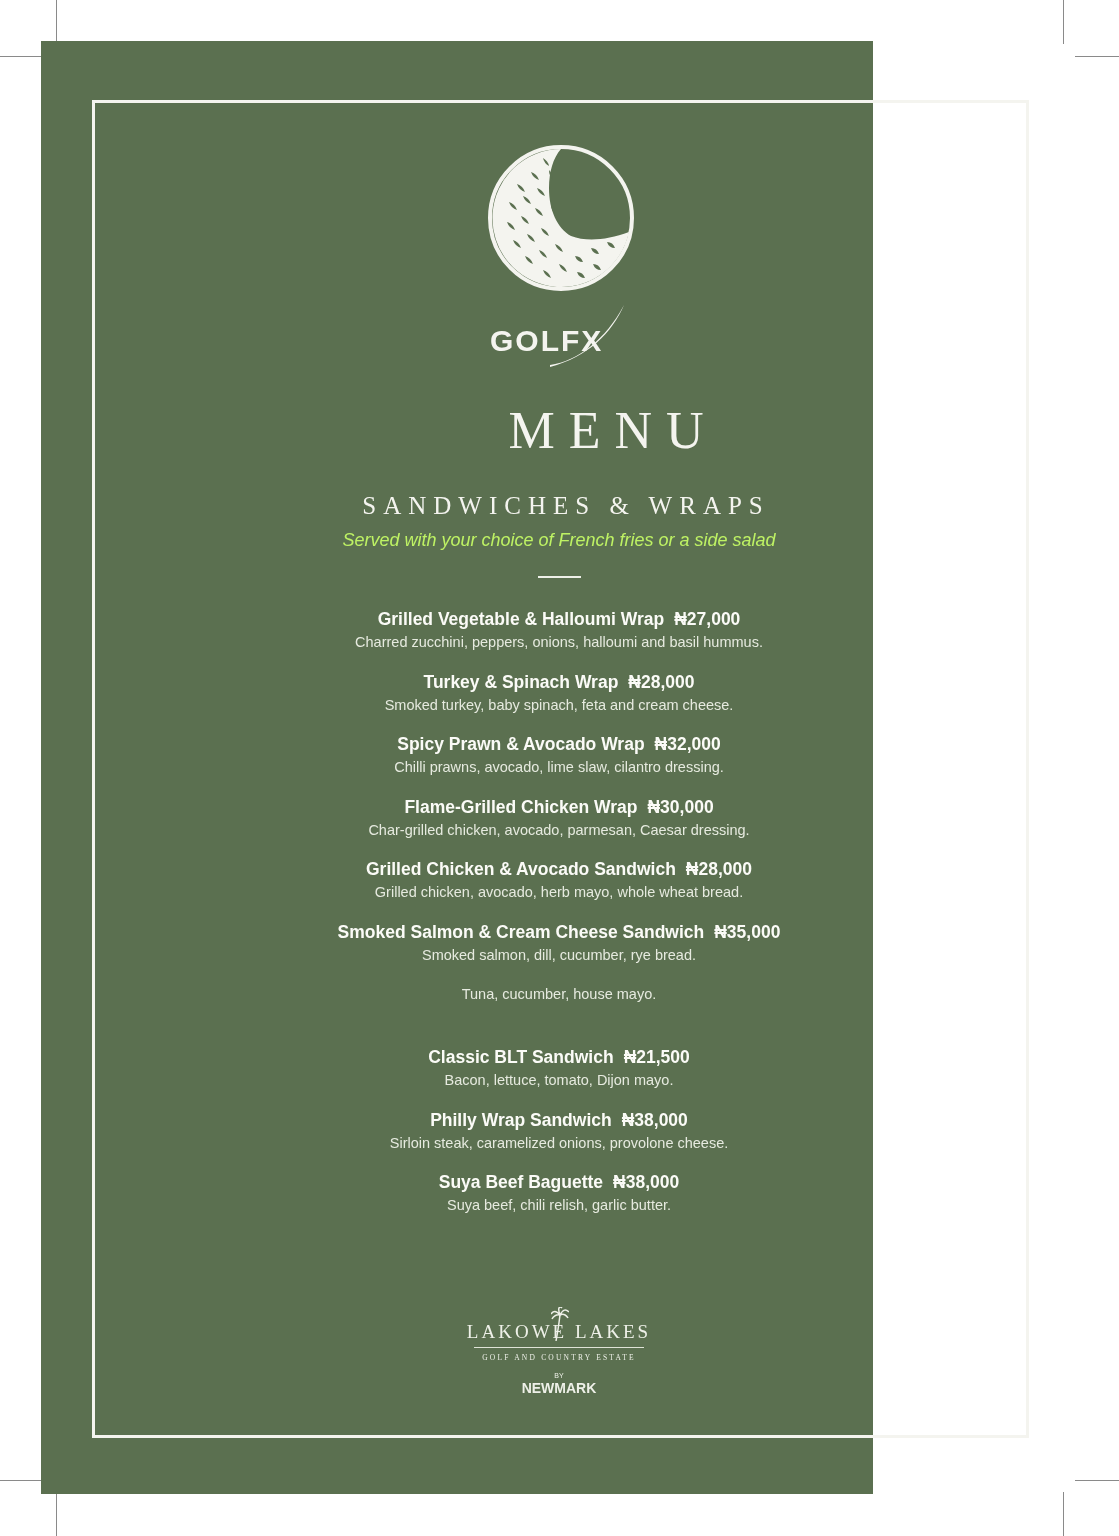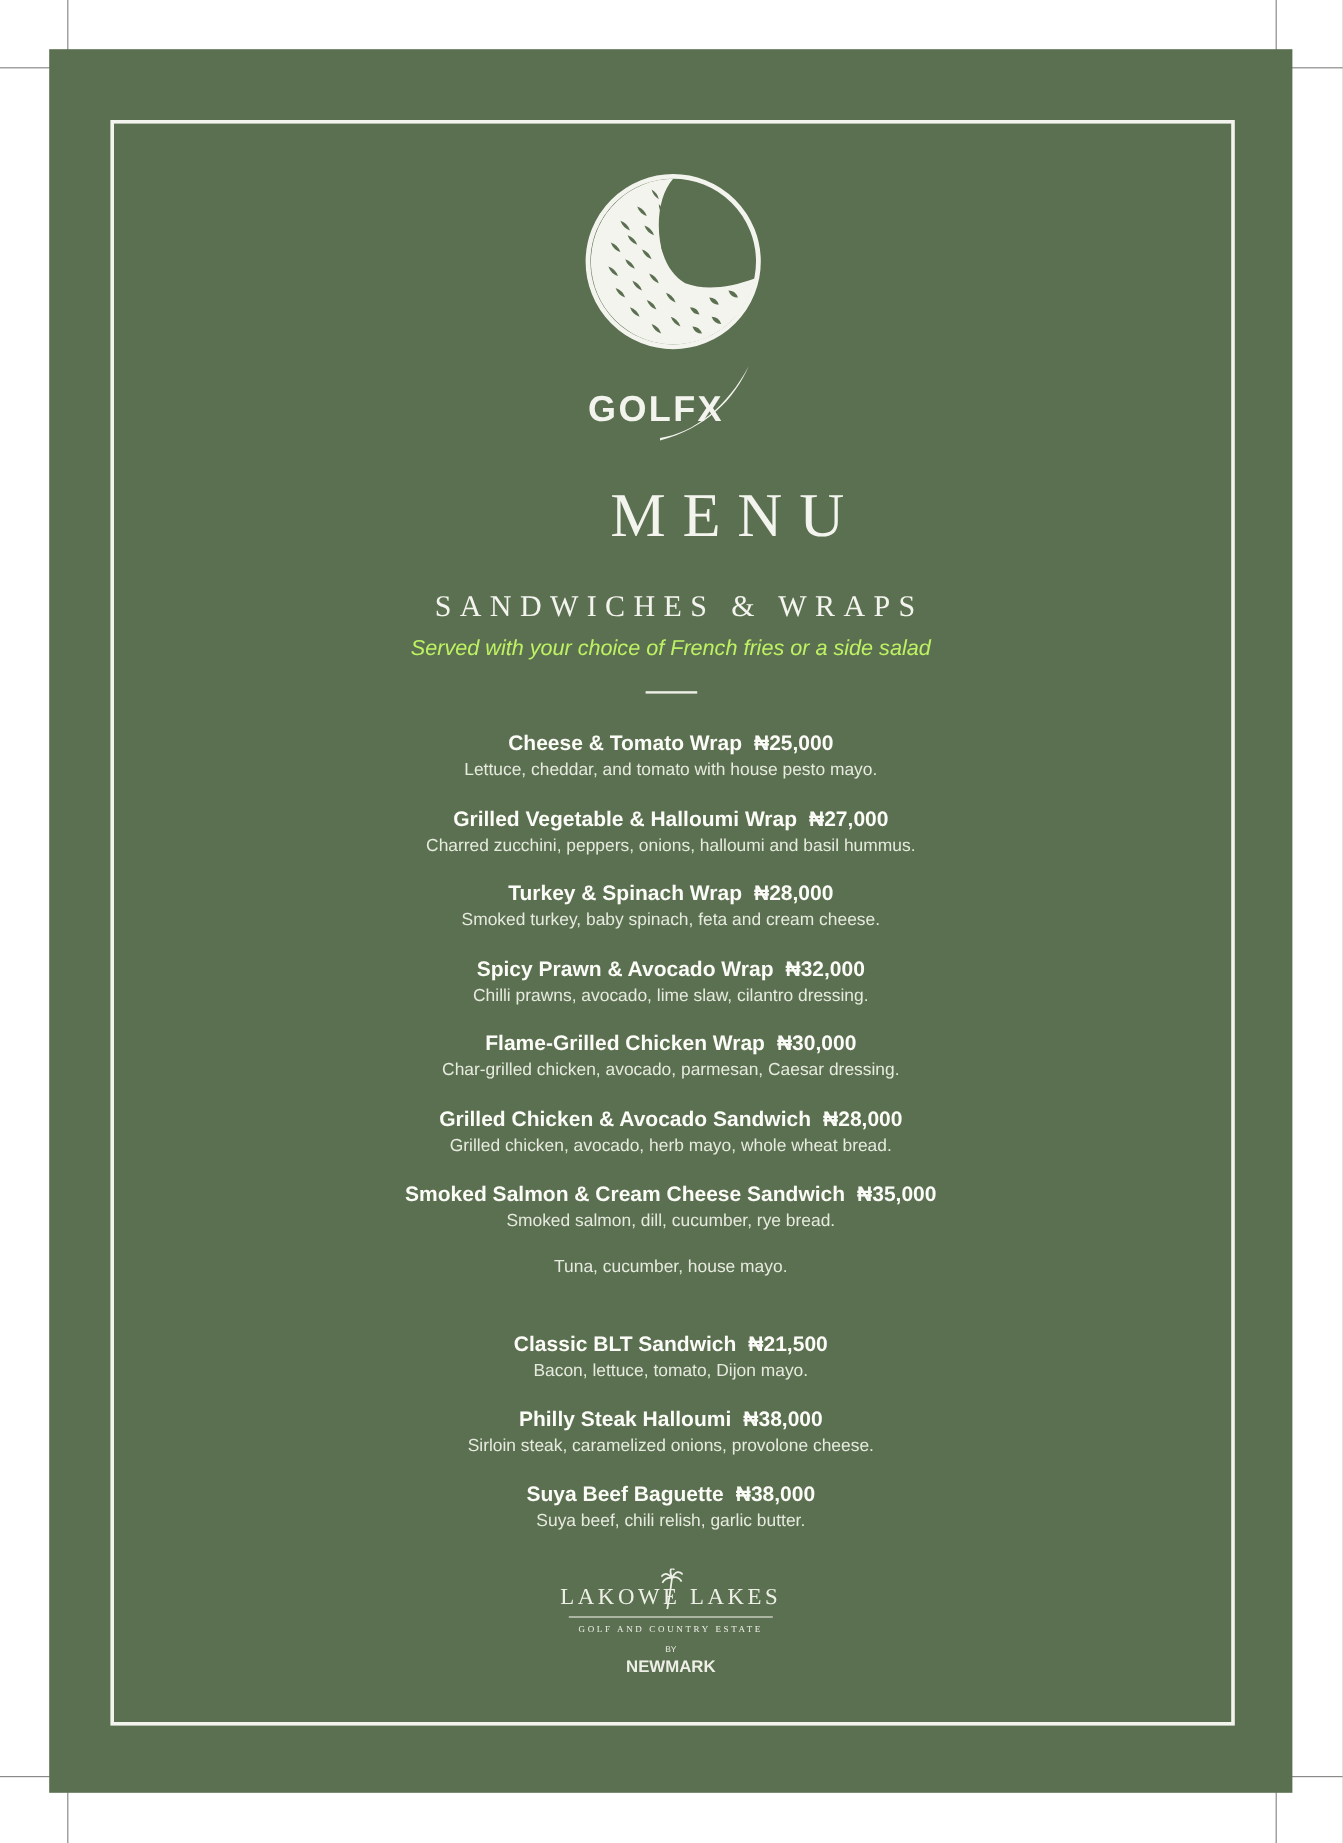--- a/index.html
+++ b/index.html
@@ -1,21 +1,21 @@
 <!DOCTYPE html>
 <html><head>
 <meta charset="utf-8">
 <style>
   html, body { margin:0; padding:0; }
   body { width:1119px; height:1536px; background:#ffffff; position:relative; overflow:hidden;
          font-family:"Liberation Sans", sans-serif; }
   .crop { position:absolute; background:#8a8a8a; }
   .crop.v { width:1px; height:44px; }
   .crop.h { height:1px; width:44px; }
-  .panel { position:absolute; left:41px; top:41px; width:1036px; height:1453px; background:#5b7050; }
+  .panel { position:absolute; left:41px; top:41px; width:832px; height:1453px; background:#5b7050; }
   .frame { position:absolute; left:51px; top:59px; width:931px; height:1332px; border:3px solid #f4f4ef; }
   .center { position:absolute; left:0; width:1036px; text-align:center; color:#f4f4ef; }
   .ball { position:absolute; left:446px; top:103px; }
   .brand { position:absolute; left:447px; top:262px; }
   .title { top:360px; font-family:"Liberation Serif", serif; font-size:52px; letter-spacing:14px; padding-left:14px; line-height:60px;margin-left:40px; }
   .section { top:450px; font-family:"Liberation Serif", serif; font-size:25px; letter-spacing:7px; padding-left:7px; line-height:30px; }
   .subtitle { top:487px; font-style:italic; font-size:18px; color:#bef264; line-height:24px; }
   .rule { position:absolute; left:497px; top:535px; width:43px; height:2px; background:#eef0e8; }
   .items { top:566px; }
   .item { height:62.6px; }
@@ -85,24 +85,20 @@
     </svg>
   </div>
 
   <div class="center title">MENU</div>
   <div class="center section">SANDWICHES &amp; WRAPS</div>
   <div class="center subtitle">Served with your choice of French fries or a side salad</div>
   <div class="rule"></div>
 
   <div class="center items">
     <div class="item">
-      <div class="item-name"><span>Cheese &amp; Tomato Wrap</span><span class="price">₦25,000</span></div>
-      <div class="item-desc">Lettuce, cheddar, and tomato with house pesto mayo.</div>
-    </div>
-    <div class="item">
       <div class="item-name"><span>Grilled Vegetable &amp; Halloumi Wrap</span><span class="price">₦27,000</span></div>
       <div class="item-desc">Charred zucchini, peppers, onions, halloumi and basil hummus.</div>
     </div>
     <div class="item">
       <div class="item-name"><span>Turkey &amp; Spinach Wrap</span><span class="price">₦28,000</span></div>
       <div class="item-desc">Smoked turkey, baby spinach, feta and cream cheese.</div>
     </div>
     <div class="item">
       <div class="item-name"><span>Spicy Prawn &amp; Avocado Wrap</span><span class="price">₦32,000</span></div>
       <div class="item-desc">Chilli prawns, avocado, lime slaw, cilantro dressing.</div>
@@ -120,21 +116,21 @@
       <div class="item-desc">Smoked salmon, dill, cucumber, rye bread.</div>
     </div>
     <div class="item">
       <div class="item-desc">Tuna, cucumber, house mayo.</div>
     </div>
     <div class="item">
       <div class="item-name"><span>Classic BLT Sandwich</span><span class="price">₦21,500</span></div>
       <div class="item-desc">Bacon, lettuce, tomato, Dijon mayo.</div>
     </div>
     <div class="item">
-      <div class="item-name"><span>Philly Steak Halloumi</span><span class="price">₦38,000</span></div>
+      <div class="item-name"><span>Philly Wrap Sandwich</span><span class="price">₦38,000</span></div>
       <div class="item-desc">Sirloin steak, caramelized onions, provolone cheese.</div>
     </div>
     <div class="item">
       <div class="item-name"><span>Suya Beef Baguette</span><span class="price">₦38,000</span></div>
       <div class="item-desc">Suya beef, chili relish, garlic butter.</div>
     </div>
   </div>
 
   <div class="footer">
     <div class="palm">

